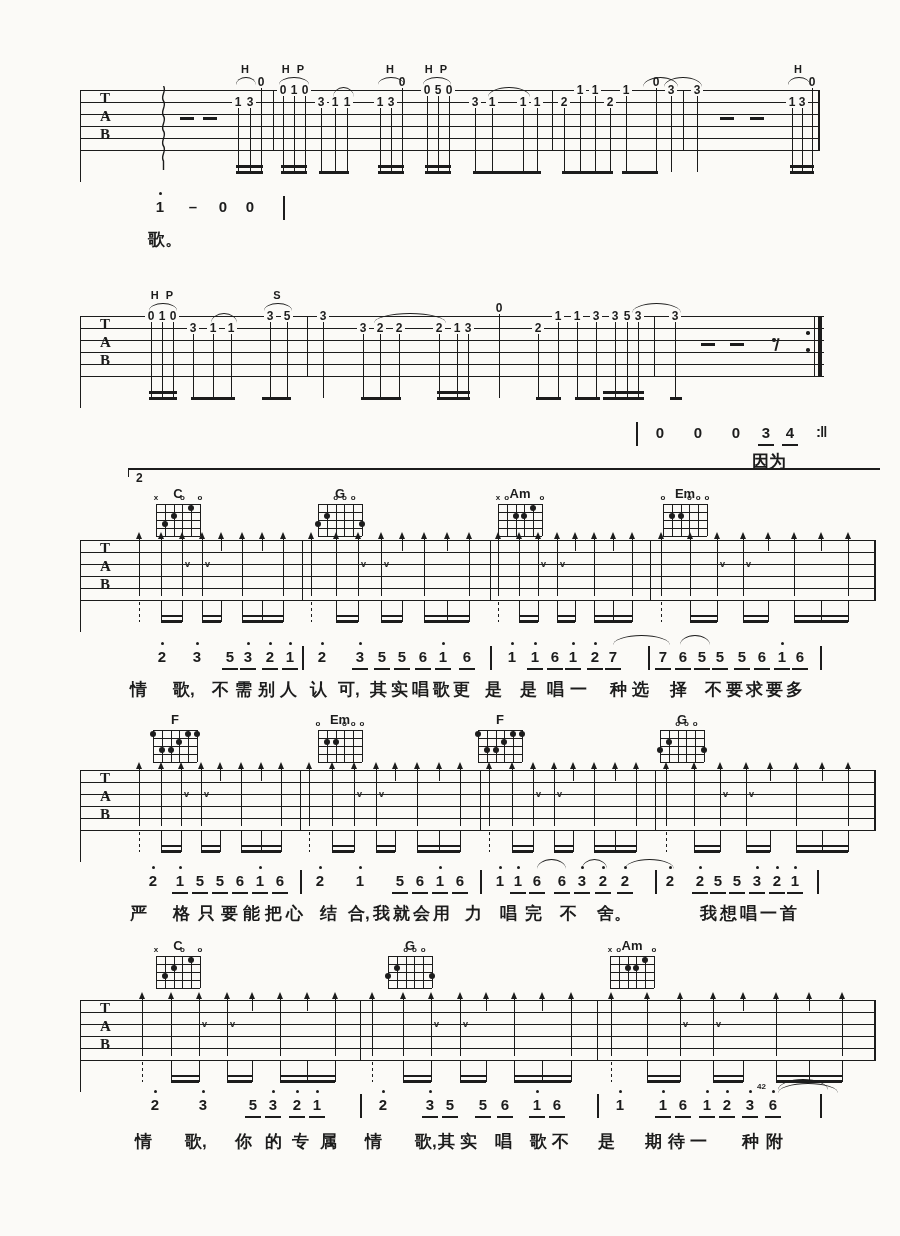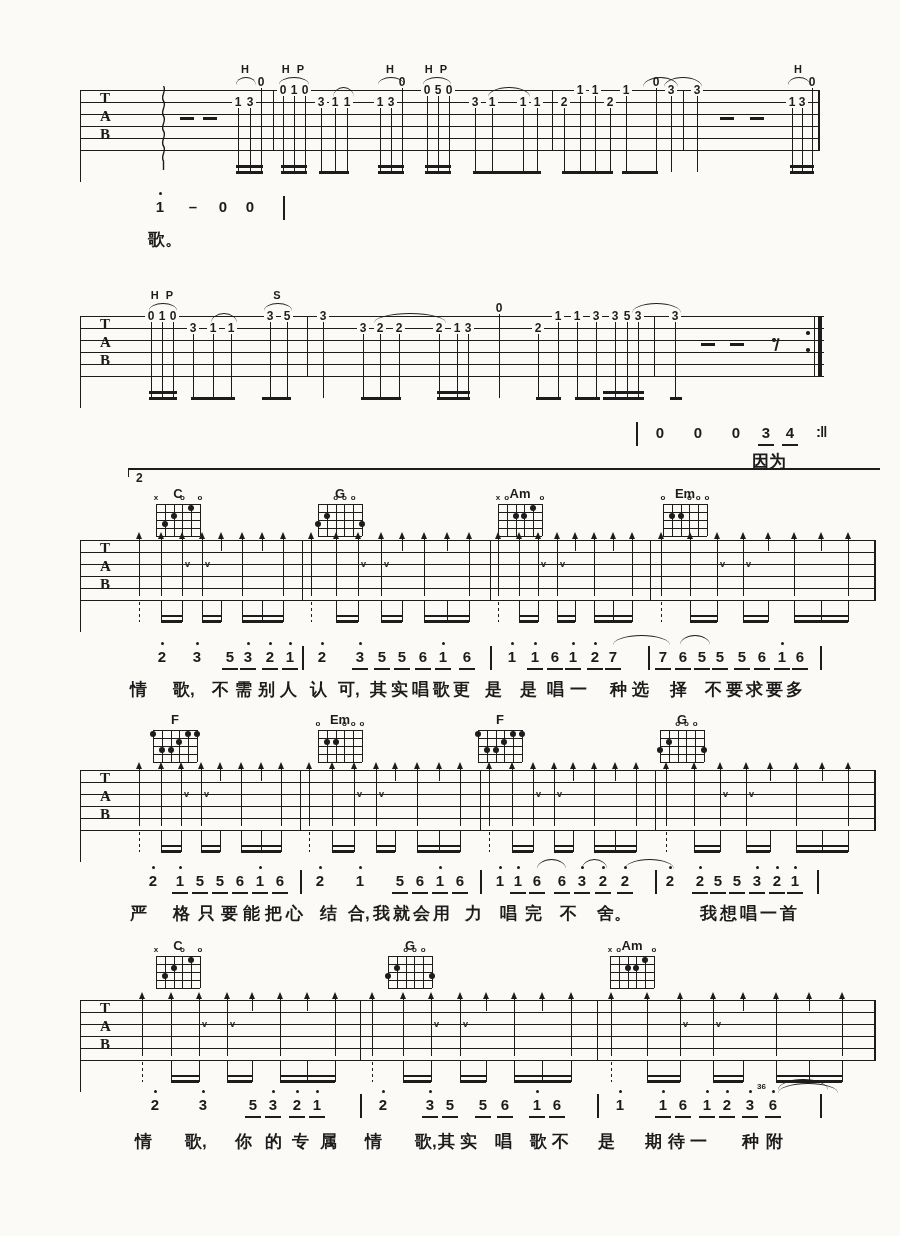--- a/index.html
+++ b/index.html
@@ -1076,21 +1076,21 @@
     <div class="ulx abs" style="left: 699px; top: 1116px; width: 16px; height: 1.8px;"></div>
     <div class="mnum abs" style="left: 719px; top: 1096px; width: 16px;">2</div>
     <div class="ndot abs" style="left: 725.5px; top: 1090px; width: 3px; height: 3px;"></div>
     <div class="ulx abs" style="left: 719px; top: 1116px; width: 16px; height: 1.8px;"></div>
     <div class="mnum abs" style="left: 742px; top: 1096px; width: 16px;">3</div>
     <div class="ndot abs" style="left: 748.5px; top: 1090px; width: 3px; height: 3px;"></div>
     <div class="ulx abs" style="left: 742px; top: 1116px; width: 16px; height: 1.8px;"></div>
     <div class="mnum abs" style="left: 765px; top: 1096px; width: 16px;">6</div>
     <div class="ndot abs" style="left: 771.5px; top: 1090px; width: 3px; height: 3px;"></div>
     <div class="ulx abs" style="left: 765px; top: 1116px; width: 16px; height: 1.8px;"></div>
-    <div class="grace abs" style="left: 757px; top: 1082px;">36</div>
+    <div class="grace abs" style="left: 757px; top: 1082px;">42</div>
     <div class="arc abs" style="left: 778px; top: 1079px; width: 50px; height: 10px;"></div>
     <div class="vline abs" style="left: 820px; top: 1094px; width: 1.5px; height: 24px;"></div>
     <div class="arc abs" style="left: 778px; top: 1083px; width: 60px; height: 9px;"></div>
     <div class="lyr abs" style="left: 135px; top: 1132px;">情</div>
     <div class="lyr abs" style="left: 185px; top: 1132px;">歌,</div>
     <div class="lyr abs" style="left: 235px; top: 1132px;">你</div>
     <div class="lyr abs" style="left: 265px; top: 1132px;">的</div>
     <div class="lyr abs" style="left: 292px; top: 1132px;">专</div>
     <div class="lyr abs" style="left: 320px; top: 1132px;">属</div>
     <div class="lyr abs" style="left: 365px; top: 1132px;">情</div>

